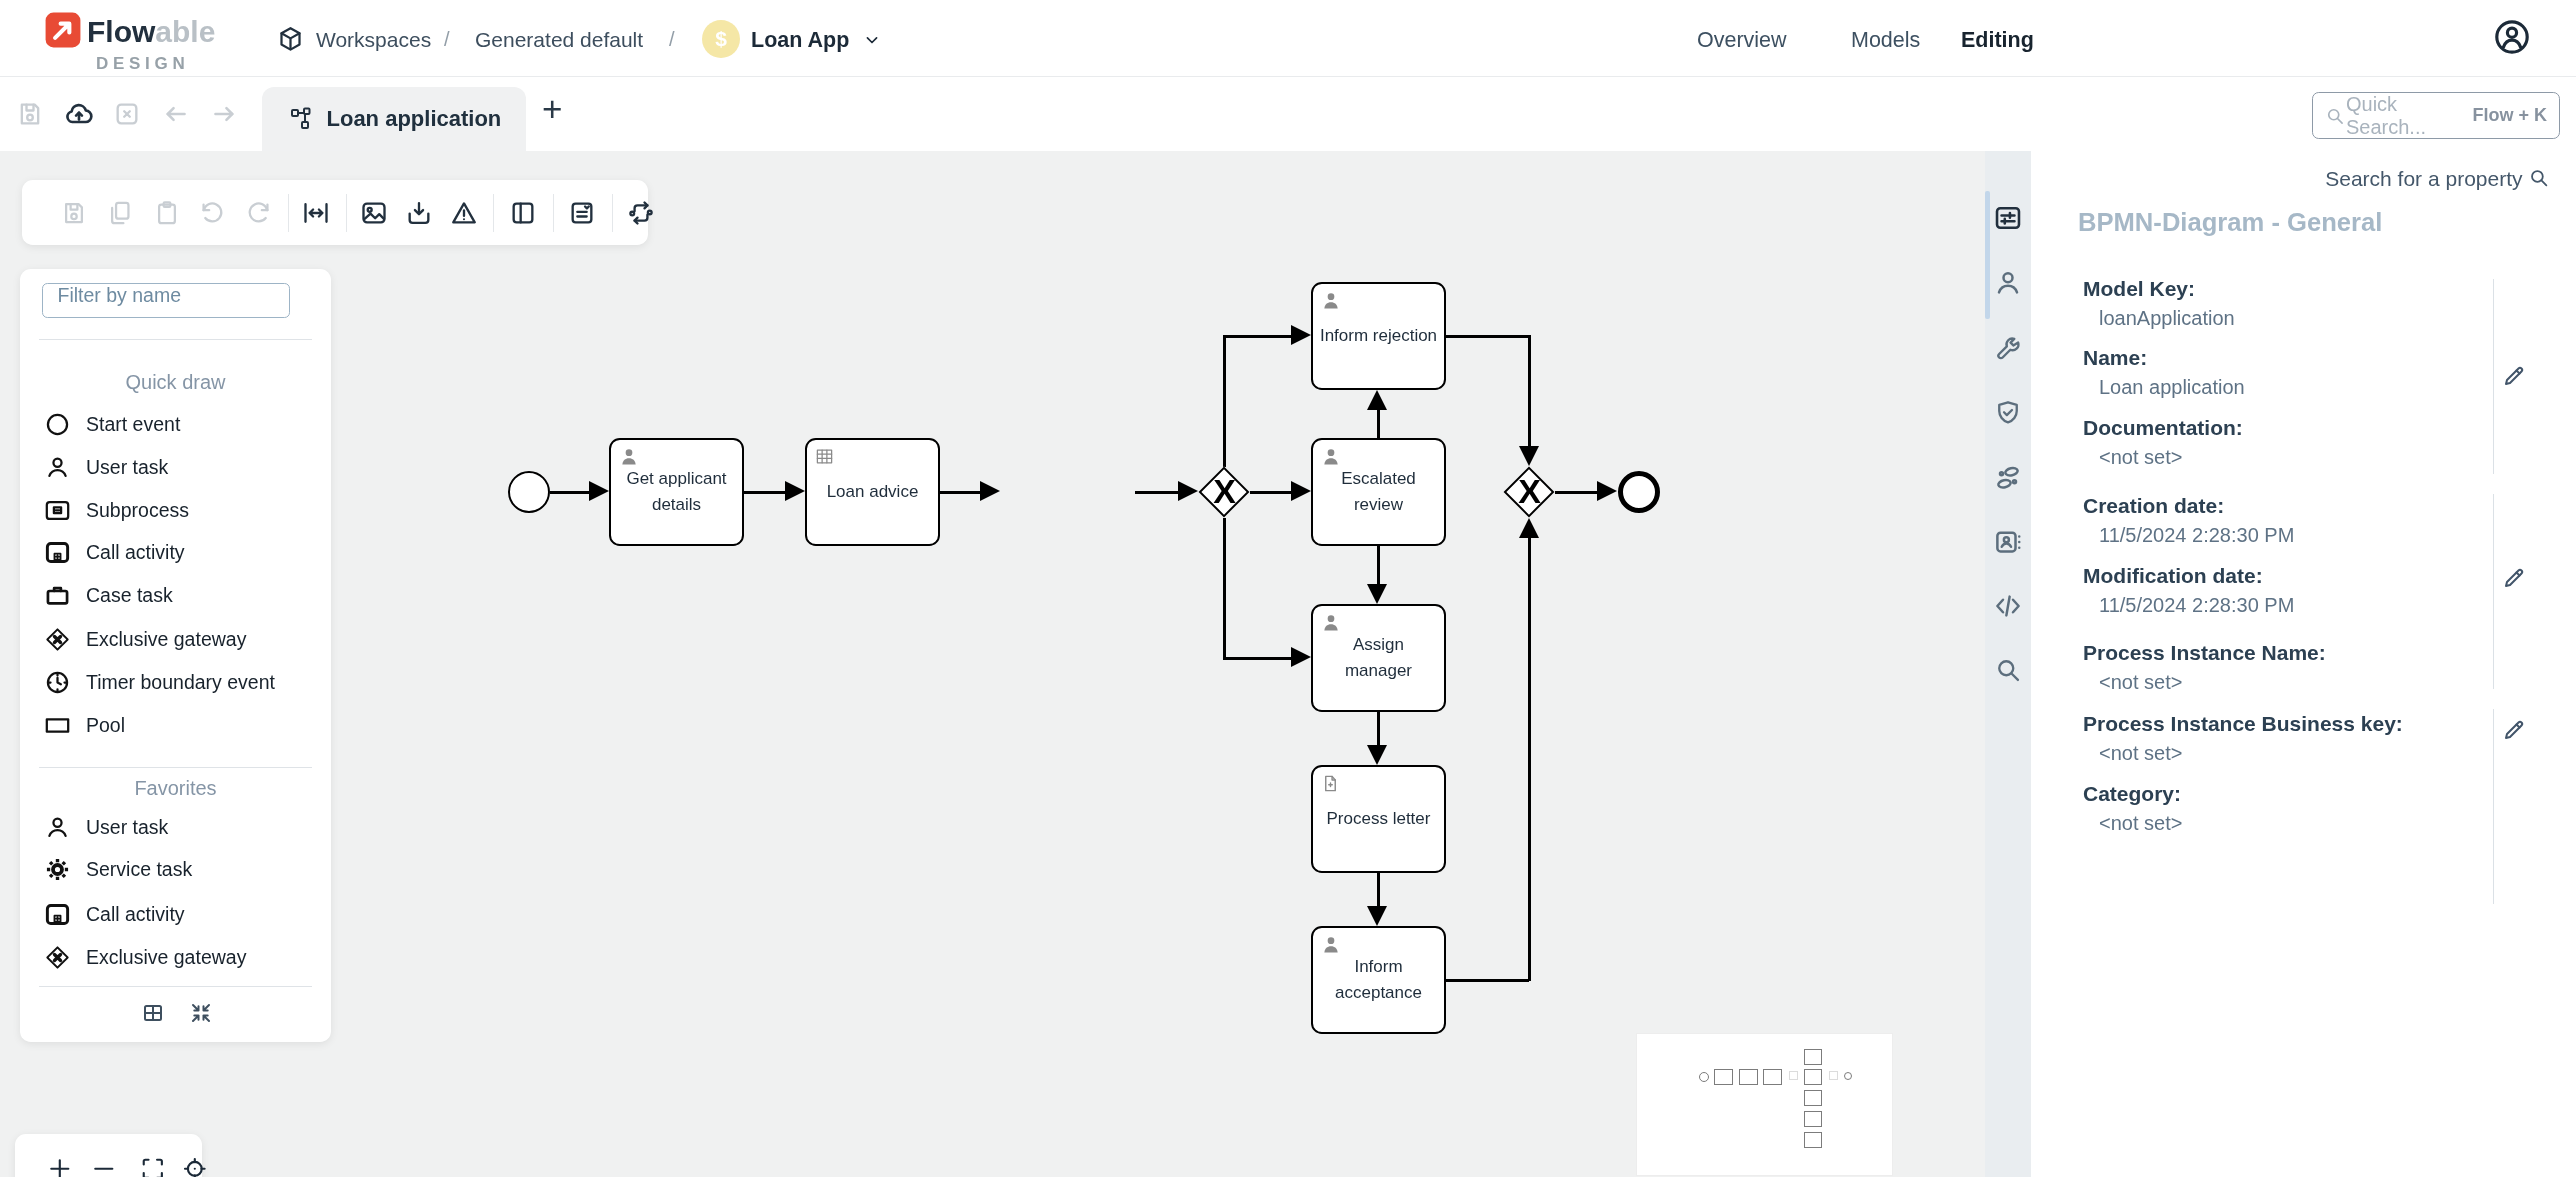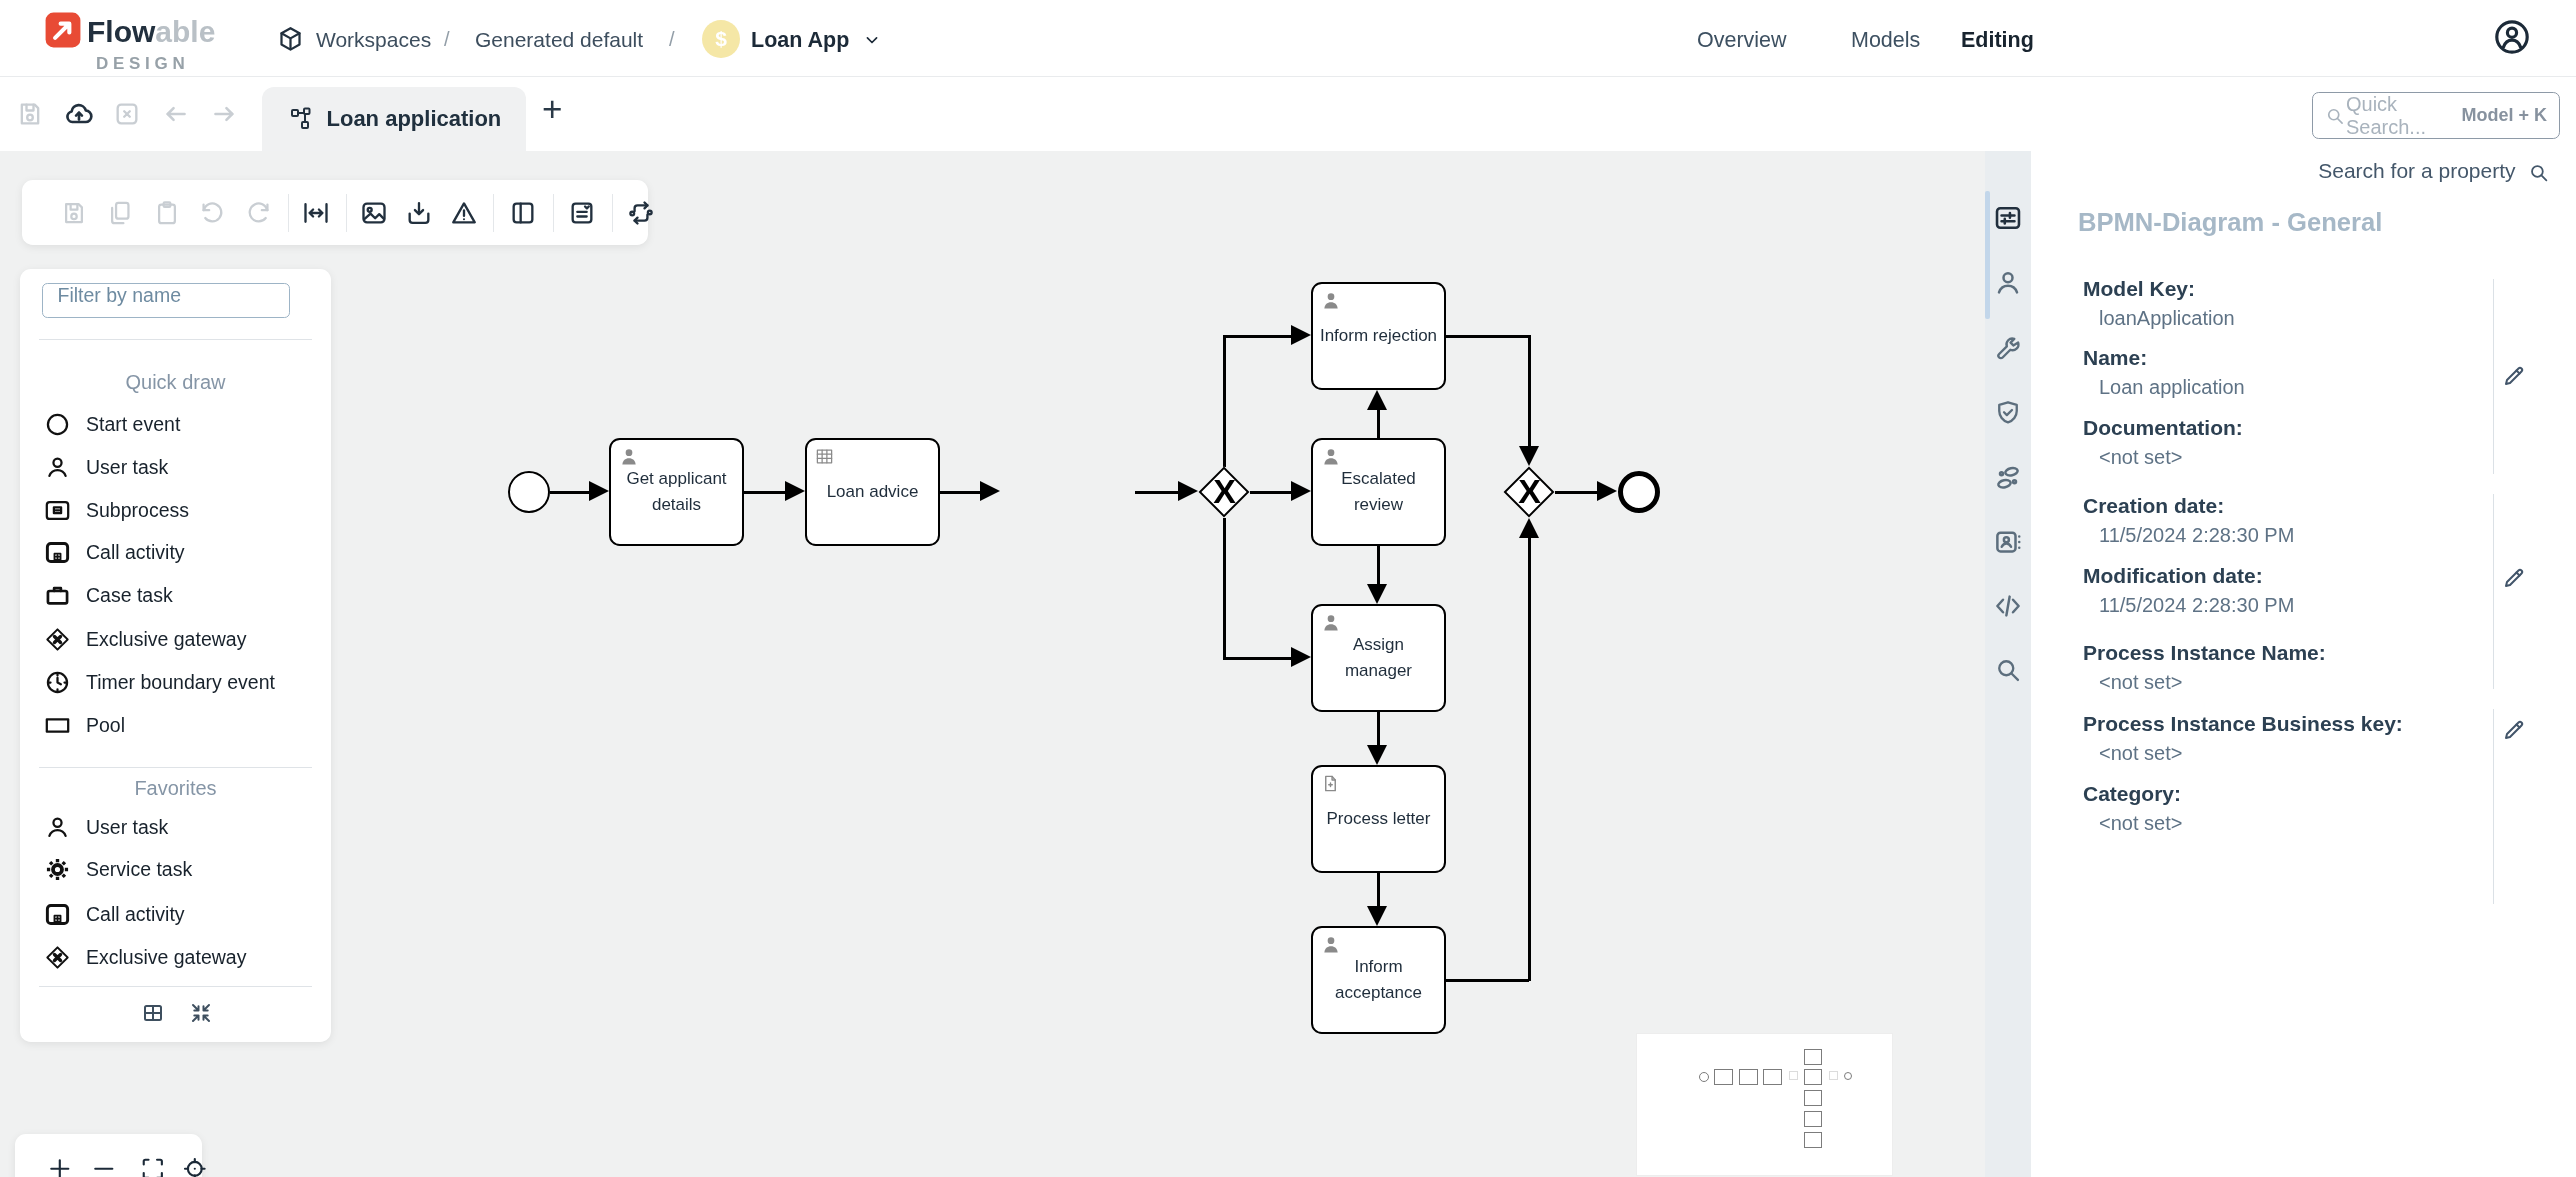--- a/index.html
+++ b/index.html
@@ -55,21 +55,21 @@
   .mm{position:absolute;border:1.3px solid #7c7c7c;background:#fff}
   .mmf{position:absolute;border:1.3px solid #dcdcdc;background:#fff}
   
   #zoomctl{position:absolute;left:15px;top:983px;width:187px;height:61px}
   
   #rightstrip{position:absolute;left:1985px;top:151px;width:46px;height:1026px;background:#e9edf0}
   .rsi{position:absolute;left:50%;transform:translate(-50%,-50%);color:#5c6e7d}
   #rsind{position:absolute;left:0;top:40px;width:4.7px;height:128px;background:#c2d6ea;border-radius:2px}
   
   #props{position:absolute;left:2031px;top:151px;width:545px;height:1026px;background:#fff}
-  #propsearch{position:absolute;right:27px;top:8px;display:flex;align-items:flex-end;gap:12px;color:#44576a;font-size:21px}
+  #propsearch{position:absolute;right:27px;top:16px;display:flex;align-items:flex-start;gap:5px;color:#44576a;font-size:21px}
   #ptitle{position:absolute;left:47px;top:57px;font-size:25.6px;font-weight:700;color:#a6b8c7}
   .pfield{position:absolute;left:52px}
   .flabel{font-size:21px;font-weight:700;color:#2c4052}
   .fvalue{font-size:20px;color:#5e7285;margin-top:6px;margin-left:16px}
   .phair{position:absolute;left:462px;width:1.3px;height:195px;background:#dbe1e6}
   .pencil{position:absolute;left:471px;color:#42556a}
 </style>
 </head>
 <body>
 
@@ -349,21 +349,21 @@
   </div>
   <span class="abs" style="left:542px;top:12px;font-size:35px;font-weight:300;color:#2a3947">+</span>
 
   <div id="quicksearch">
     <span style="color:#a9b3bd">
         <svg class="ic" width="20" height="20" viewBox="0 0 30 30">
           <use href="#i-search"></use>
         </svg>
       </span>
     <span style="flex:1;color:#a9b3bd;font-size:20px">Quick Search...</span>
-    <span style="color:#87929f;font-size:18px;font-weight:700;white-space:nowrap">Model + K</span>
+    <span style="color:#87929f;font-size:18px;font-weight:700;white-space:nowrap">Flow + K</span>
   </div>
 </div>
 
 <div id="canvas">
 
   <div id="cvtoolbar" class="panel">
     <span class="tbi dis" style="left:52px">
         <svg class="ic" width="27" height="27" viewBox="0 0 40 40">
           <use href="#i-save"></use>
         </svg>

